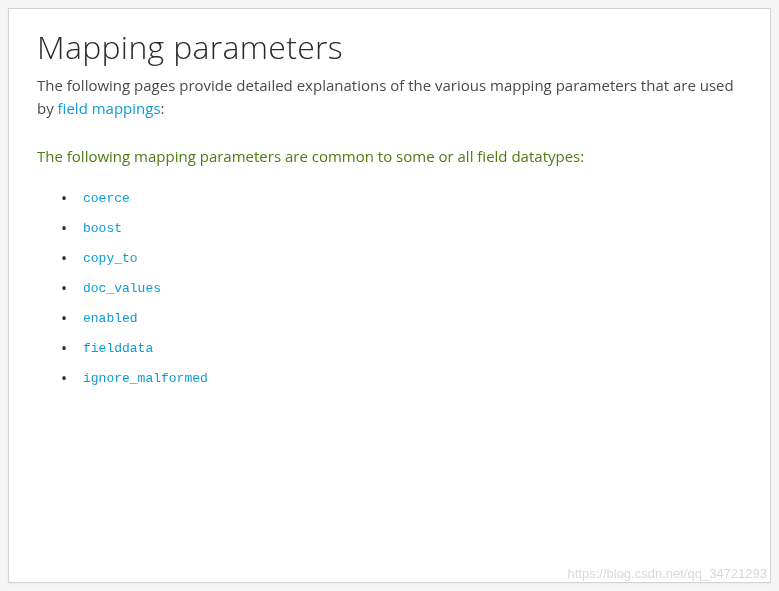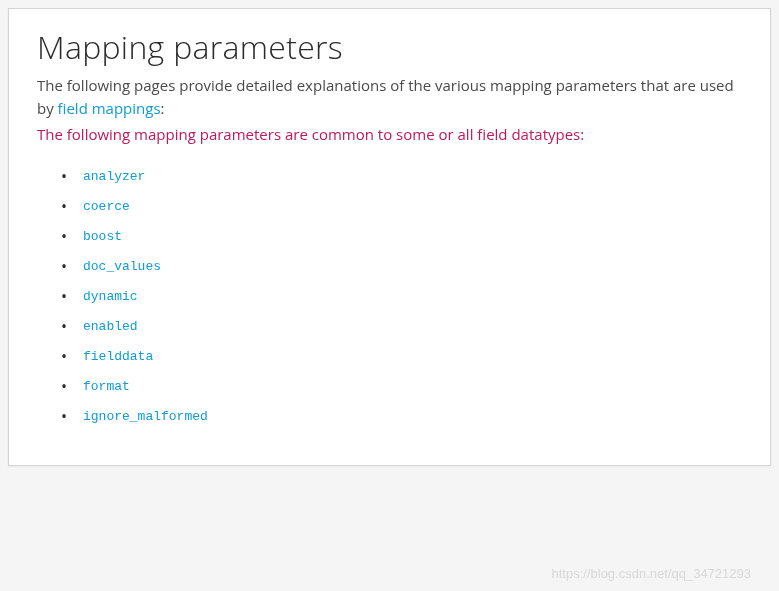--- a/index.html
+++ b/index.html
@@ -13,43 +13,43 @@
       padding: 8px;
       width: 779px;
       height: 591px;
       position: relative;
     }
     .container {
       background: #ffffff;
       border: 1px solid #d4d4d4;
       padding: 16px 28px 16px 28px;
       box-shadow: 0 1px 2px rgba(0,0,0,0.05);
-      height: 458px;
+      height: 575px;
       overflow: hidden;
     }
     h1 {
       font-size: 32px;
       font-weight: 300;
       color: #2b2b2b;
       margin-bottom: 6px;
       letter-spacing: 0.3px;
     }
     .intro {
       font-size: 15px;
       color: #4a4a4a;
       line-height: 1.5;
-      margin-bottom: 4px;
+      margin-bottom: 26px;
     }
     .intro a {
       color: #0e9cd4;
       text-decoration: none;
     }
     .subtext {
       font-size: 15px;
-      color: #be185d;
+      color: #4d7c0f;
       line-height: 1.5;
       margin-bottom: 14px;
     }
     ul {
       list-style: none;
       padding-left: 28px;
     }
     li {
       position: relative;
       padding: 6px 0 6px 18px;
@@ -65,41 +65,39 @@
     }
     li a {
       color: #0e9cd4;
       text-decoration: none;
       font-family: 'Consolas', 'Monaco', 'Courier New', monospace;
       font-size: 13px;
     }
     .watermark {
       position: absolute;
       bottom: 10px;
-      right: 28px;
+      right: 12px;
       color: #d8d8d8;
       font-size: 13px;
       font-family: Arial, sans-serif;
       pointer-events: none;
     }
   </style>
 </head>
 <body>
 
 <div class="container">
   <h1>Mapping parameters</h1>
   <p class="intro">
     <span>The following pages provide detailed explanations of the various mapping parameters that are used by </span><a href="#">field mappings</a><span>:</span>
   </p>
   <p class="subtext">The following mapping parameters are common to some or all field datatypes:</p>
   <ul>
-    <li><a href="#">analyzer</a></li>
     <li><a href="#">coerce</a></li>
     <li><a href="#">boost</a></li>
+    <li><a href="#">copy_to</a></li>
     <li><a href="#">doc_values</a></li>
-    <li><a href="#">dynamic</a></li>
     <li><a href="#">enabled</a></li>
     <li><a href="#">fielddata</a></li>
-    <li><a href="#">format</a></li>
     <li><a href="#">ignore_malformed</a></li>
   </ul>
 </div>
 <div class="watermark">https://blog.csdn.net/qq_34721293</div>
 
 </body></html>

